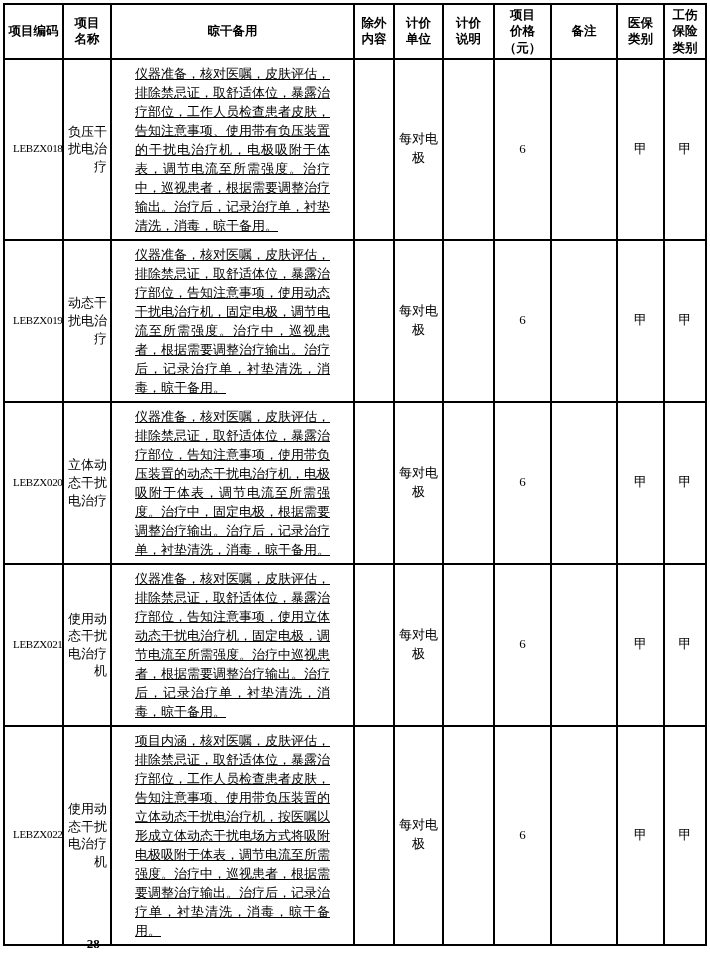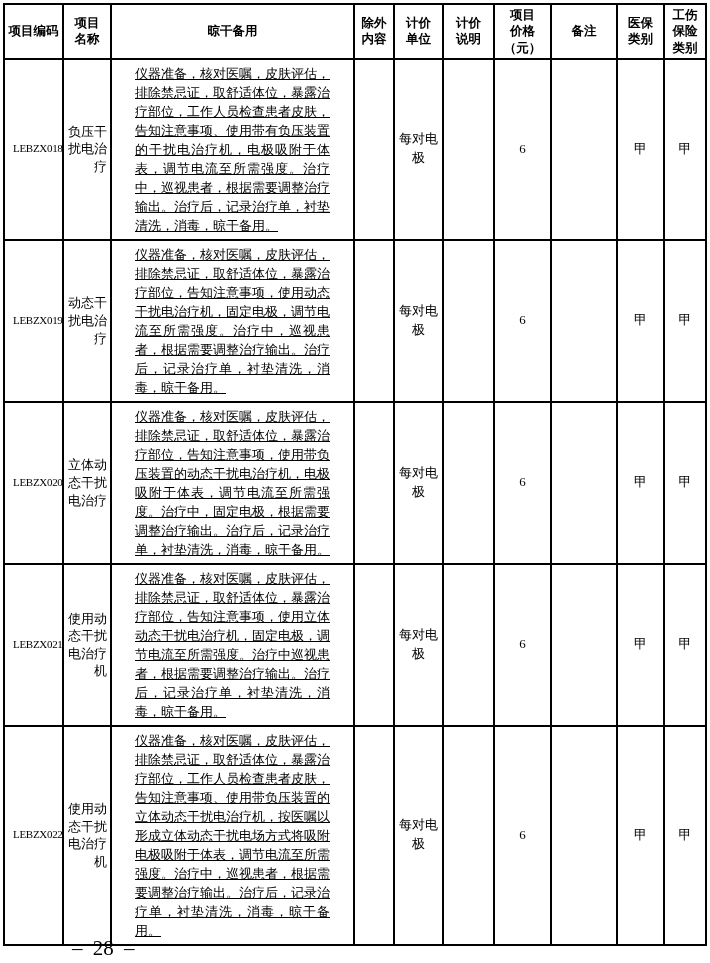--- a/index.html
+++ b/index.html
@@ -56,23 +56,24 @@
   }
   tr.hrow  { height: 54px; }
   tr.row-0 { height: 158px; }
   tr.row-1 { height: 151px; }
   tr.row-2 { height: 155px; }
   tr.row-3 { height: 152px; }
   tr.row-4 { height: 205px; }
   .page-footer {
     position: absolute;
     left: 72px; top: 936px;
-    font-size: 21px;
+    font-size: 13px;
     word-spacing: 5px;
     white-space: nowrap;
+    font-weight: bold;
   }
 </style>
 </head>
 <body>
 
 <table class="price-table">
   <colgroup>
     <col style="width:59px">
       <col style="width:48px">
       <col style="width:243px">
@@ -152,21 +153,21 @@
       <td>每对电极</td>
       <td></td>
       <td>6</td>
       <td></td>
       <td>甲</td>
       <td>甲</td>
     </tr>
     <tr class="row-4">
       <td class="cell-code">LEBZX022</td>
       <td class="cell-name">使用动态干扰电治疗机</td>
-      <td class="cell-content">仪器准备，核对医嘱，皮肤评估，排除禁忌证，取舒适体位，暴露治疗部位，工作人员检查患者皮肤，告知注意事项、使用带负压装置的立体动态干扰电治疗机，按医嘱以形成立体动态干扰电场方式将吸附电极吸附于体表，调节电流至所需强度。治疗中，巡视患者，根据需要调整治疗输出。治疗后，记录治疗单，衬垫清洗，消毒，晾干备用。</td>
+      <td class="cell-content">项目内涵，核对医嘱，皮肤评估，排除禁忌证，取舒适体位，暴露治疗部位，工作人员检查患者皮肤，告知注意事项、使用带负压装置的立体动态干扰电治疗机，按医嘱以形成立体动态干扰电场方式将吸附电极吸附于体表，调节电流至所需强度。治疗中，巡视患者，根据需要调整治疗输出。治疗后，记录治疗单，衬垫清洗，消毒，晾干备用。</td>
       <td></td>
       <td>每对电极</td>
       <td></td>
       <td>6</td>
       <td></td>
       <td>甲</td>
       <td>甲</td>
     </tr>
   </tbody>
 </table>

